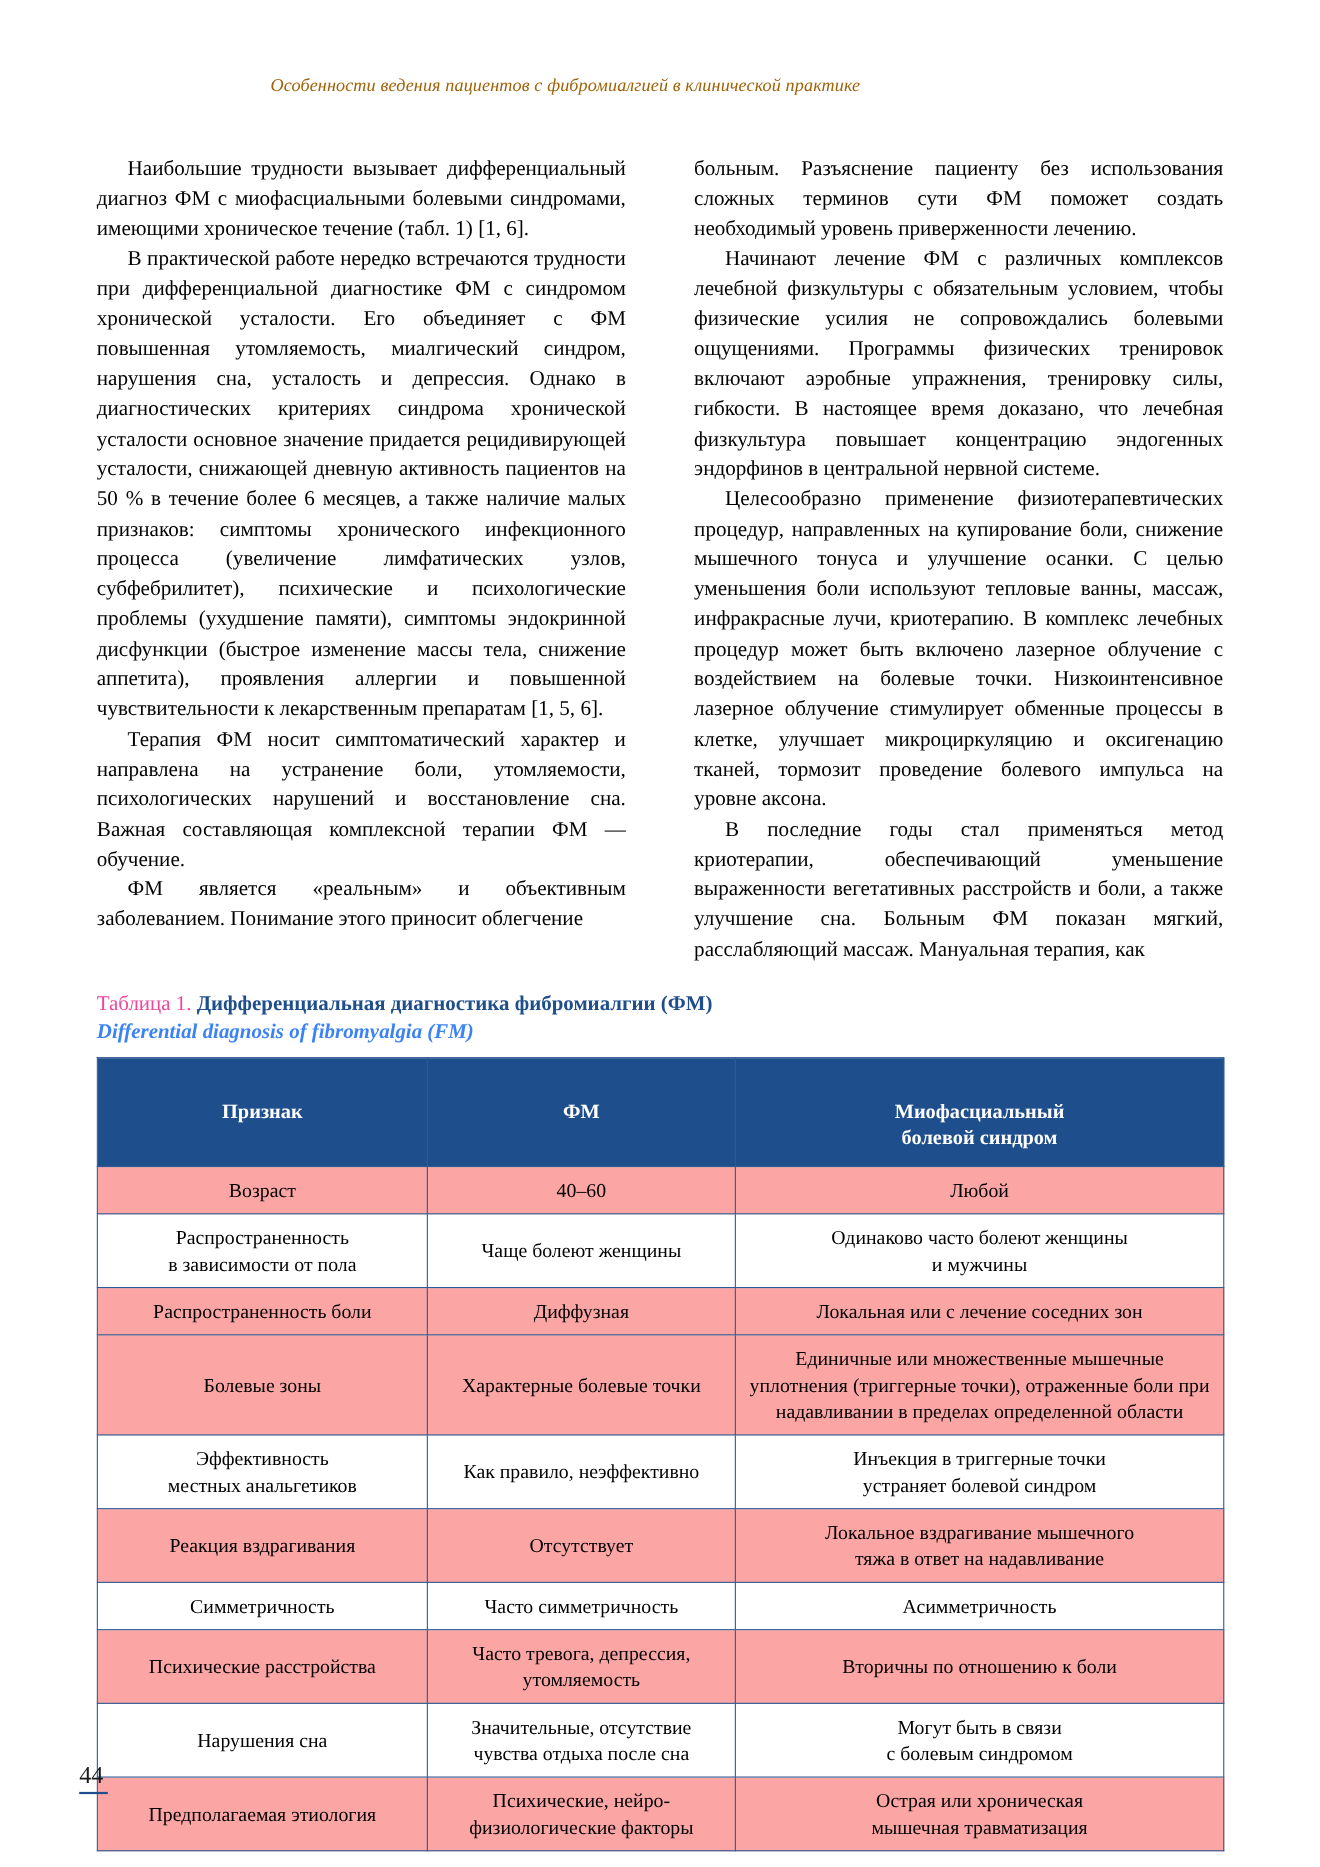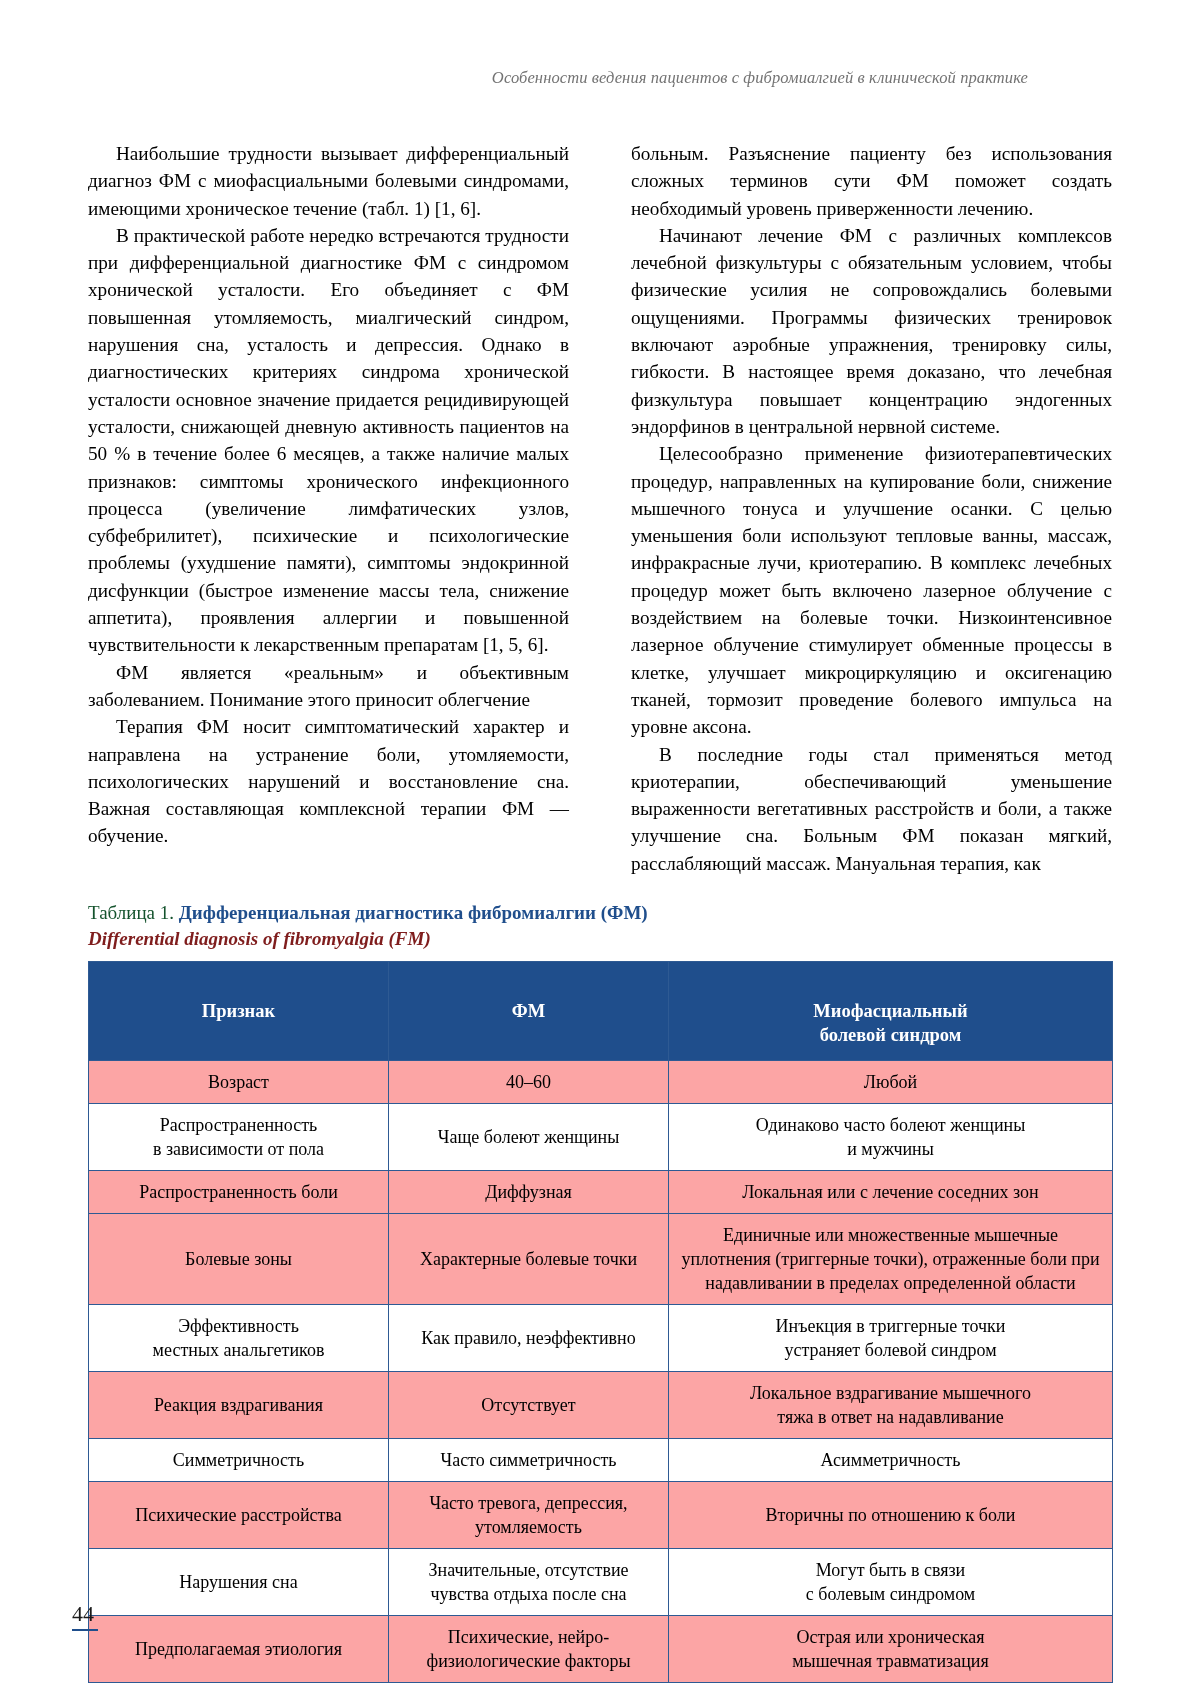--- a/index.html
+++ b/index.html
@@ -20,24 +20,24 @@
     width: 1200px;
     height: 1697px;
     box-sizing: border-box;
     padding: 0;
   }
   .running-head {
     position: absolute;
     top: 68px;
     left: 0;
     width: 1028px;
-    text-align: right;
+    text-align: center;
     font-style: italic;
     font-size: 16.5px;
-    color: #737373;
+    color: #a16207;
     letter-spacing: 0.1px;
   }
   .columns {
     position: absolute;
     top: 140px;
     left: 88px;
     width: 1024px;
     display: flex;
     gap: 62px;
   }
@@ -63,29 +63,29 @@
     top: 900px;
     left: 88px;
     width: 1024px;
   }
   .table-caption {
     font-size: 19px;
     line-height: 26px;
     margin-bottom: 9px;
   }
   .caption-label {
-    color: #14532d;
+    color: #ec4899;
     text-align: right;
   }
   .caption-ru {
     color: #1F4E8C;
     font-weight: bold;
   }
   .caption-en {
-    color: #7f1d1d;
+    color: #3b82f6;
     font-weight: bold;
     font-style: italic;
   }
   table {
     border-collapse: collapse;
     width: 1024px;
     table-layout: fixed;
   }
   table, td, th {
     border: 1.5px solid #2E5A93;
@@ -137,22 +137,22 @@
 <body>
 
 <div class="page">
 
   <div class="running-head">Особенности ведения пациентов с фибромиалгией в клинической практике</div>
 
   <div class="columns">
     <div class="col">
       <p>Наибольшие трудности вызывает дифференциальный диагноз ФМ с миофасциальными болевыми синдромами, имеющими хроническое течение (табл. 1) [1, 6].</p>
       <p>В практической работе нередко встречаются трудности при дифференциальной диагностике ФМ с синдромом хронической усталости. Его объединяет с ФМ повышенная утомляемость, миалгический синдром, нарушения сна, усталость и депрессия. Однако в диагностических критериях синдрома хронической усталости основное значение придается рецидивирующей усталости, снижающей дневную активность пациентов на 50 % в течение более 6 месяцев, а также наличие малых признаков: симптомы хронического инфекционного процесса (увеличение лимфатических узлов, субфебрилитет), психические и психологические проблемы (ухудшение памяти), симптомы эндокринной дисфункции (быстрое изменение массы тела, снижение аппетита), проявления аллергии и повышенной чувствительности к лекарственным препаратам [1, 5, 6].</p>
+      <p>Терапия ФМ носит симптоматический характер и направлена на устранение боли, утомляемости, психологических нарушений и восстановление сна. Важная составляющая комплексной терапии ФМ — обучение.</p>
       <p>ФМ является «реальным» и объективным заболеванием. Понимание этого приносит облегчение</p>
-      <p>Терапия ФМ носит симптоматический характер и направлена на устранение боли, утомляемости, психологических нарушений и восстановление сна. Важная составляющая комплексной терапии ФМ — обучение.</p>
     </div>
     <div class="col">
       <p class="noindent">больным. Разъяснение пациенту без использования сложных терминов сути ФМ поможет создать необходимый уровень приверженности лечению.</p>
       <p>Начинают лечение ФМ с различных комплексов лечебной физкультуры с обязательным условием, чтобы физические усилия не сопровождались болевыми ощущениями. Программы физических тренировок включают аэробные упражнения, тренировку силы, гибкости. В настоящее время доказано, что лечебная физкультура повышает концентрацию эндогенных эндорфинов в центральной нервной системе.</p>
       <p>Целесообразно применение физиотерапевтических процедур, направленных на купирование боли, снижение мышечного тонуса и улучшение осанки. С целью уменьшения боли используют тепловые ванны, массаж, инфракрасные лучи, криотерапию. В комплекс лечебных процедур может быть включено лазерное облучение с воздействием на болевые точки. Низкоинтенсивное лазерное облучение стимулирует обменные процессы в клетке, улучшает микроциркуляцию и оксигенацию тканей, тормозит проведение болевого импульса на уровне аксона.</p>
       <p>В последние годы стал применяться метод криотерапии, обеспечивающий уменьшение выраженности вегетативных расстройств и боли, а также улучшение сна. Больным ФМ показан мягкий, расслабляющий массаж. Мануальная терапия, как</p>
     </div>
   </div>
 
   <div class="table-block">

